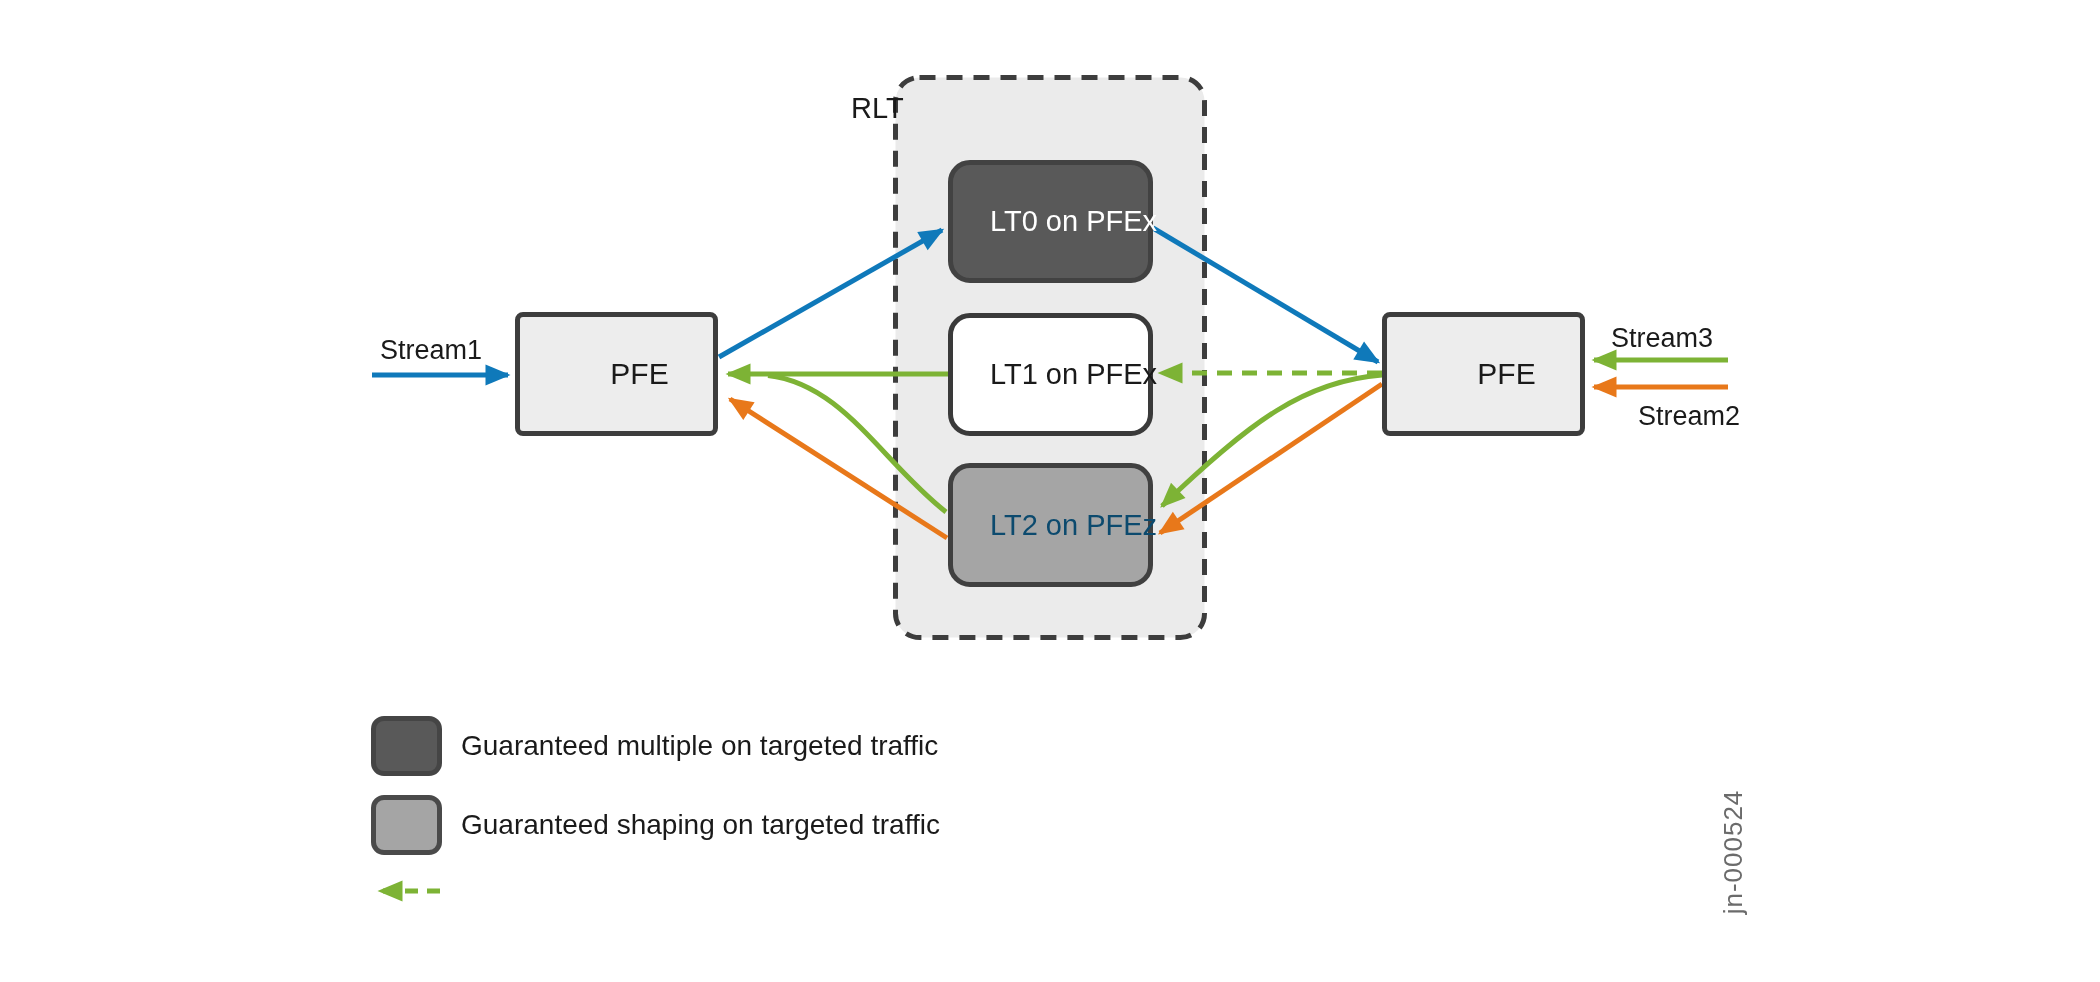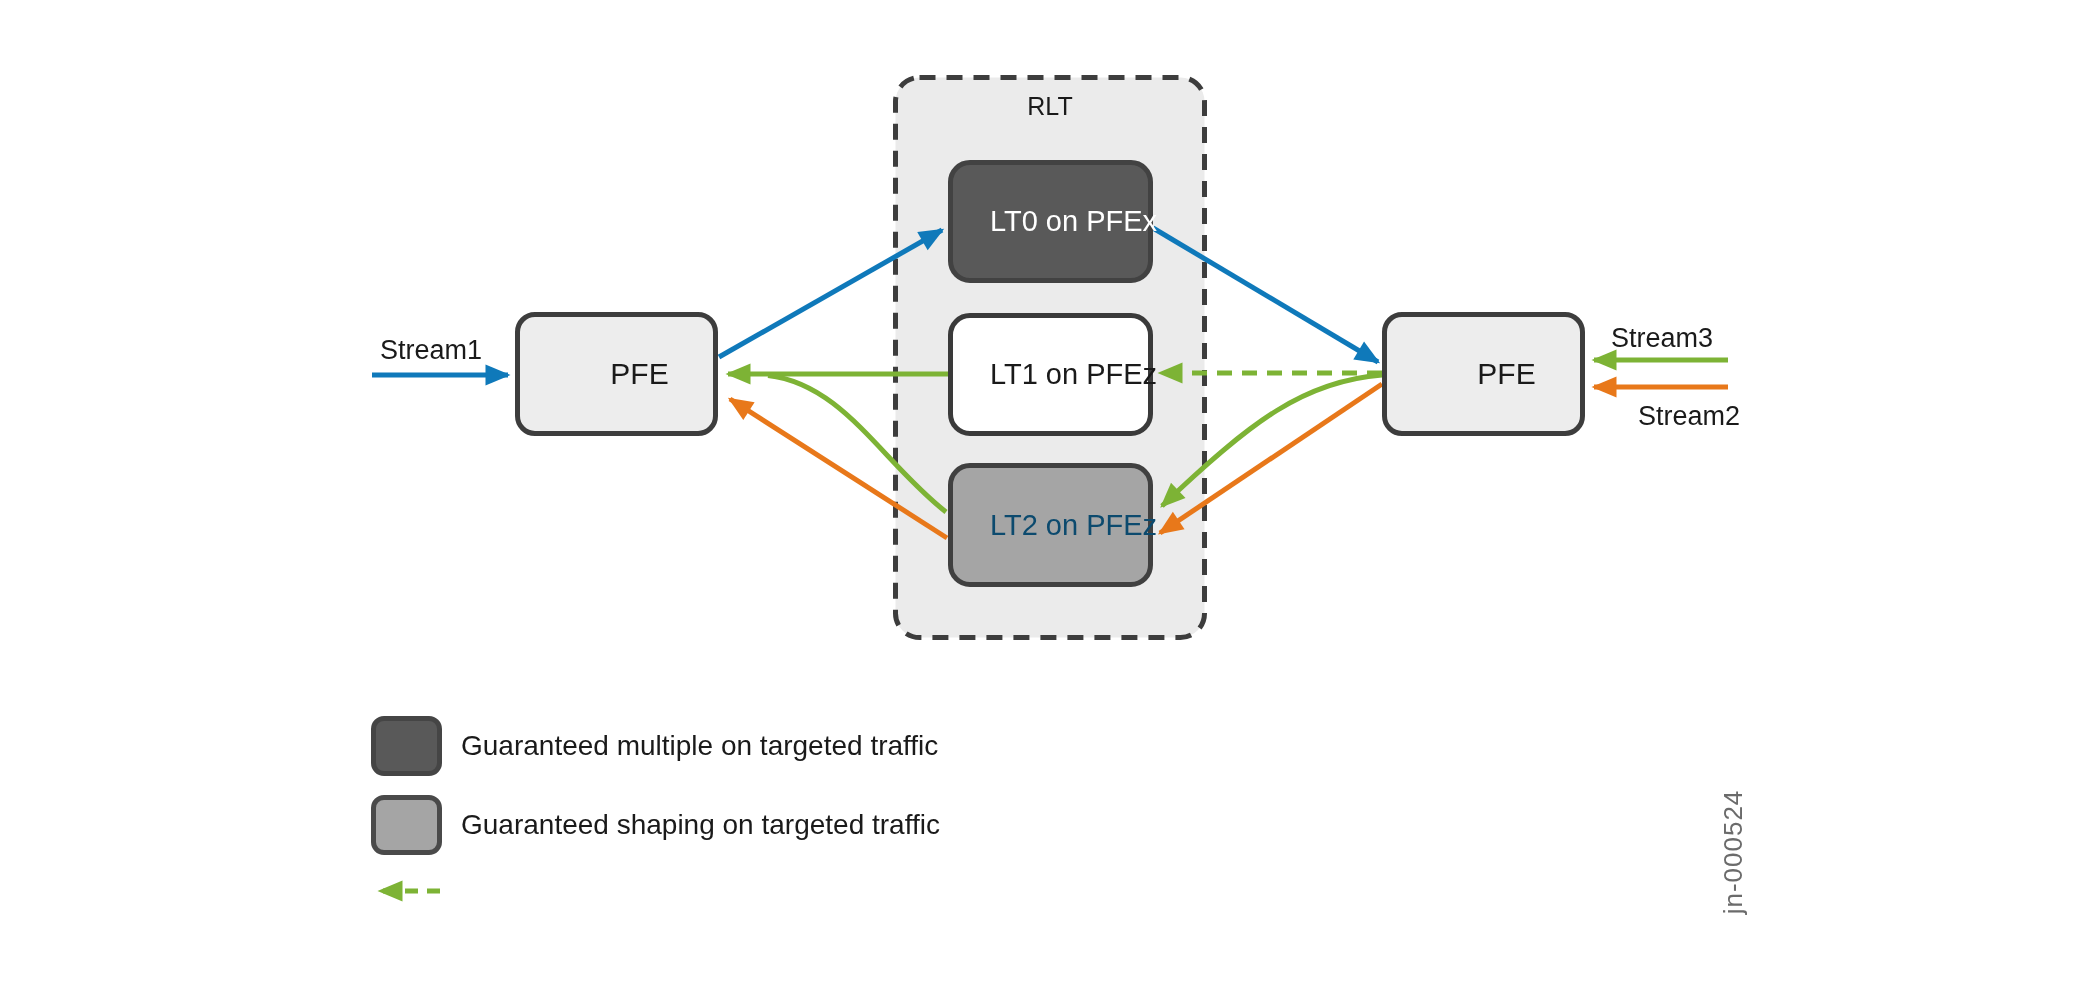--- a/index.html
+++ b/index.html
@@ -24,27 +24,27 @@
     position:absolute;box-sizing:border-box;z-index:2;
     display:flex;align-items:center;justify-content:center;
     font-size:29px;line-height:1;white-space:nowrap;padding-left:46px;
   }
   .lt{left:948px;width:205px;height:123px;border-radius:22px;border:5px solid #424242;}
   #lt0{top:160px;background:var(--dark-box);color:#ffffff;}
   #lt1{top:313px;background:#ffffff;color:var(--text);border-color:#3a3a3a;}
   #lt2{top:463px;height:124px;background:var(--light-box);color:#0c4a6e;border-color:#404040;}
   .pfe{
     width:203px;height:124px;top:312px;background:var(--pfe-fill);
-    border:5px solid var(--box-border);border-radius:20px;font-size:30px;text-align:center;
+    border:5px solid var(--box-border);border-radius:8px;font-size:30px;text-align:center;
   }
   #pfe-left{left:515px;}
   #pfe-right{left:1382px;}
   #rlt-title{
-    position:absolute;left:893px;top:92px;width:314px;z-index:2;
-    text-align:center;font-size:25px;
+    position:absolute;left:851px;top:92px;width:314px;z-index:2;
+    font-size:29px;
   }
   .stream-label{position:absolute;z-index:2;font-size:27px;line-height:1;white-space:nowrap;}
   #stream1-label{left:380px;top:337px;}
   #stream3-label{left:1611px;top:325px;}
   #stream2-label{left:1638px;top:403px;}
   .legend-swatch{
     position:absolute;z-index:2;left:371px;width:71px;height:60px;box-sizing:border-box;
     border-radius:13px;border:5px solid #454545;
   }
   #legend-swatch-policing{top:716px;background:var(--dark-box);}
@@ -110,21 +110,21 @@
 
     <path class="arrow stroke-green" stroke-dasharray="13 9" marker-end="url(#mk-green)" d="M 440 891 L 380 891"></path>
   </svg>
 
   <div id="rlt-title">RLT</div>
 
   <div id="lt0" class="node lt">
     <span>LT0 on PFEx</span>
   </div>
   <div id="lt1" class="node lt">
-    <span>LT1 on PFEz</span>
+    <span>LT1 on PFEx</span>
   </div>
   <div id="lt2" class="node lt">
     <span>LT2 on PFEz</span>
   </div>
 
   <div id="pfe-left" class="node pfe">
     <span>PFE</span>
   </div>
   <div id="pfe-right" class="node pfe">
     <span>PFE</span>

